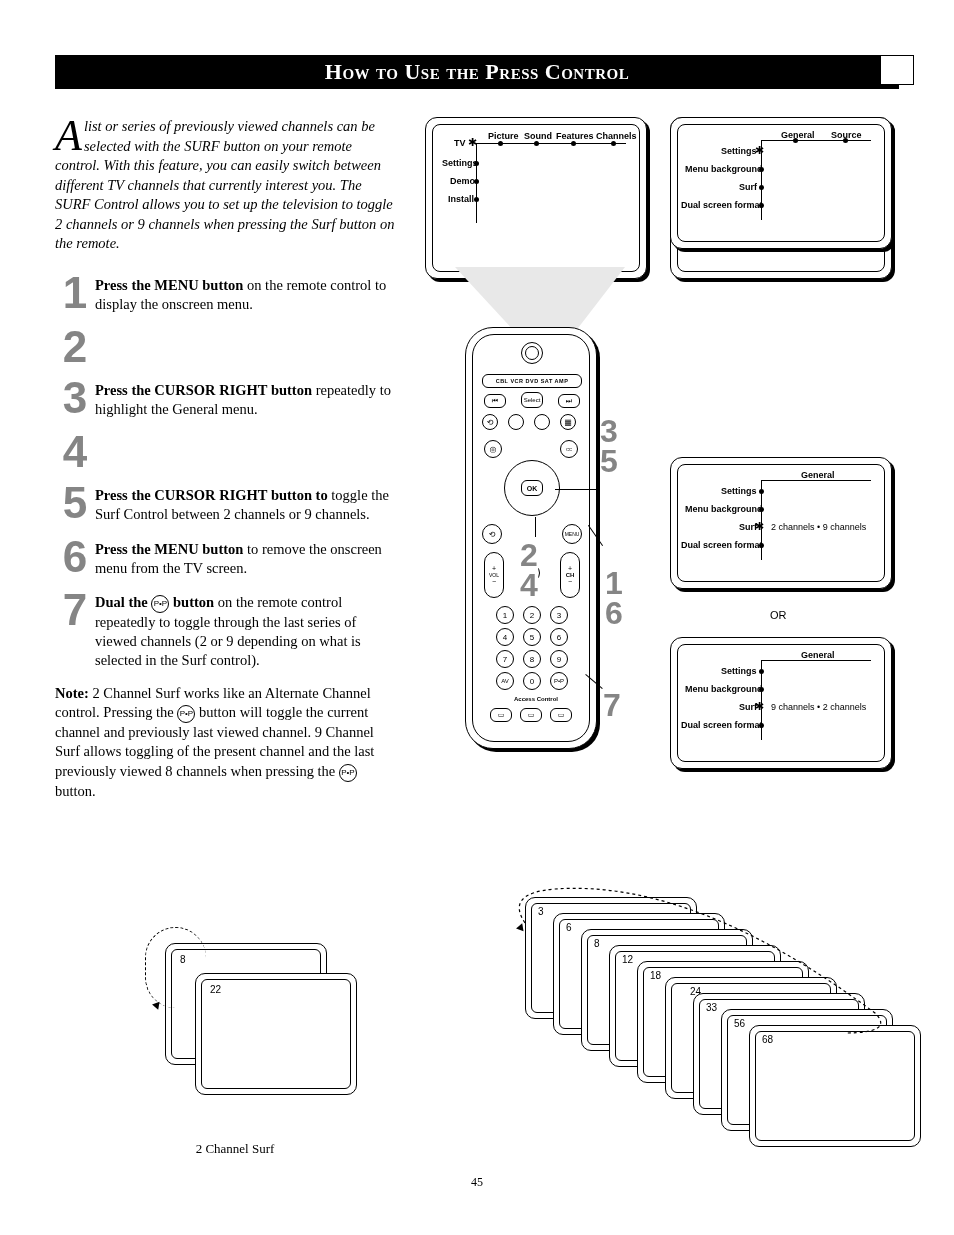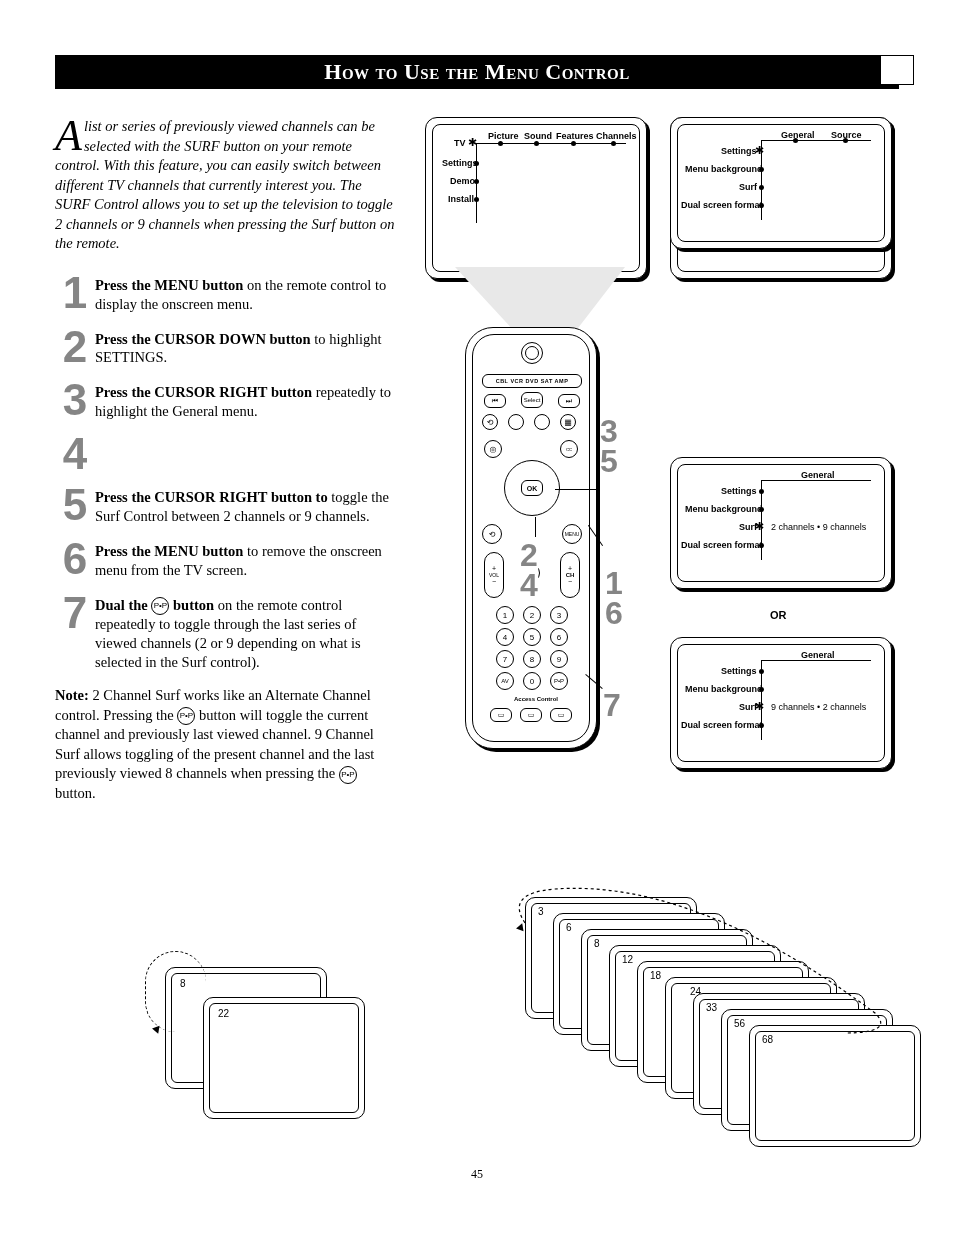--- a/index.html
+++ b/index.html
@@ -152,21 +152,21 @@
   .callout-num {
     position:absolute;
     font-family: Arial, Helvetica, sans-serif;
     font-size: 32px; font-weight:bold; color:#858585;
     background:#fff;
   }
   .callout-line { position:absolute; background:#000; height:1px; }
 
   .or-label {
     font-family: Arial, sans-serif;
-    font-weight: bold;
+    font-weight: normal;
     font-size: 11px;
   }
 
   
   .bottom-row {
     display:flex; gap:40px; margin-top: 40px; align-items:flex-end;
   }
   .surf2 { flex:0 0 320px; position:relative; height:220px; }
   .surf9 { flex:1; position:relative; height:260px; }
   .tv-card {
@@ -181,43 +181,42 @@
   .dashed-arc {
     position:absolute; border:1.2px dashed #000; border-radius:60px;
     background:transparent;
   }
   .arrowhead {
     position:absolute; width:0; height:0;
     border-left:4px solid transparent; border-right:4px solid transparent;
     border-top:7px solid #000;
   }
 
-  .pagenum { text-align:center; font-size:12px; margin-top:10px; }
+  .pagenum { text-align:center; font-size:12px; margin-top:18px; }
 </style>
 </head>
 <body>
 
 <div class="page">
-  <div class="title-bar">How to Use the Menu Control</div>
+  <div class="title-bar">How to Use the Press Control</div>
   <div class="tab-icon"></div>
 
   <div class="columns">
 
     <div class="left-col">
       <div class="intro">
         <span class="dropcap">A</span><span>list or series of previously viewed channels can be selected with the SURF button on your remote control.  With this feature, you can easily switch between different TV channels that currently interest you.  The SURF Control allows you to set up the television to toggle 2 channels or 9 channels when pressing the Surf button on the remote.</span>
       </div>
 
       <div class="step">
         <div class="step-num">1</div>
         <div class="step-text"><b>Press the MENU button</b><span> on the remote control to display the onscreen menu.</span></div>
       </div>
       <div class="step">
         <div class="step-num">2</div>
-        <div class="step-text"><b>Press the CURSOR DOWN button</b><span> to highlight SETTINGS.</span></div>
       </div>
       <div class="step">
         <div class="step-num">3</div>
         <div class="step-text"><b>Press the CURSOR RIGHT button</b><span> repeatedly to highlight the General menu.</span></div>
       </div>
       <div class="step">
         <div class="step-num">4</div>
       </div>
       <div class="step">
         <div class="step-num">5</div>
@@ -417,27 +416,28 @@
     </div>
   </div>
 
   <div class="bottom-row">
     <div style="flex:0 0 360px;">
       <div class="surf2">
         <div class="tv-card" style="left:110px; top:30px; width:160px; height:120px;">
           <div class="tv-card-inner"></div>
           <span class="chn" style="left:14px; top:10px;">8</span>
         </div>
-        <div class="tv-card" style="left:148px; top:60px; width:160px; height:120px;">
+        <div class="tv-card" style="left:140px; top:60px; width:160px; height:120px;">
           <div class="tv-card-inner"></div>
           <span class="chn" style="left:14px; top:10px;">22</span>
         </div>
         <div class="dashed-arc" style="left:90px; top:14px; width:60px; height:80px; border-right:none; border-bottom:none;"></div>
         <div class="arrowhead" style="left:98px; top:90px; transform:rotate(-20deg);"></div>
       </div>
+      <div class="caption">2 Channel Surf</div>
     </div>
 
     <div style="flex:1;">
       <div class="surf9">
         <div class="tv-card" style="left:70px; top:0; width:170px; height:120px;">
             <div class="tv-card-inner"></div>
             <span class="chn" style="left:12px; top:8px;">3</span>
           </div>
         <div class="tv-card" style="left:98px; top:16px; width:170px; height:120px;">
             <div class="tv-card-inner"></div>

